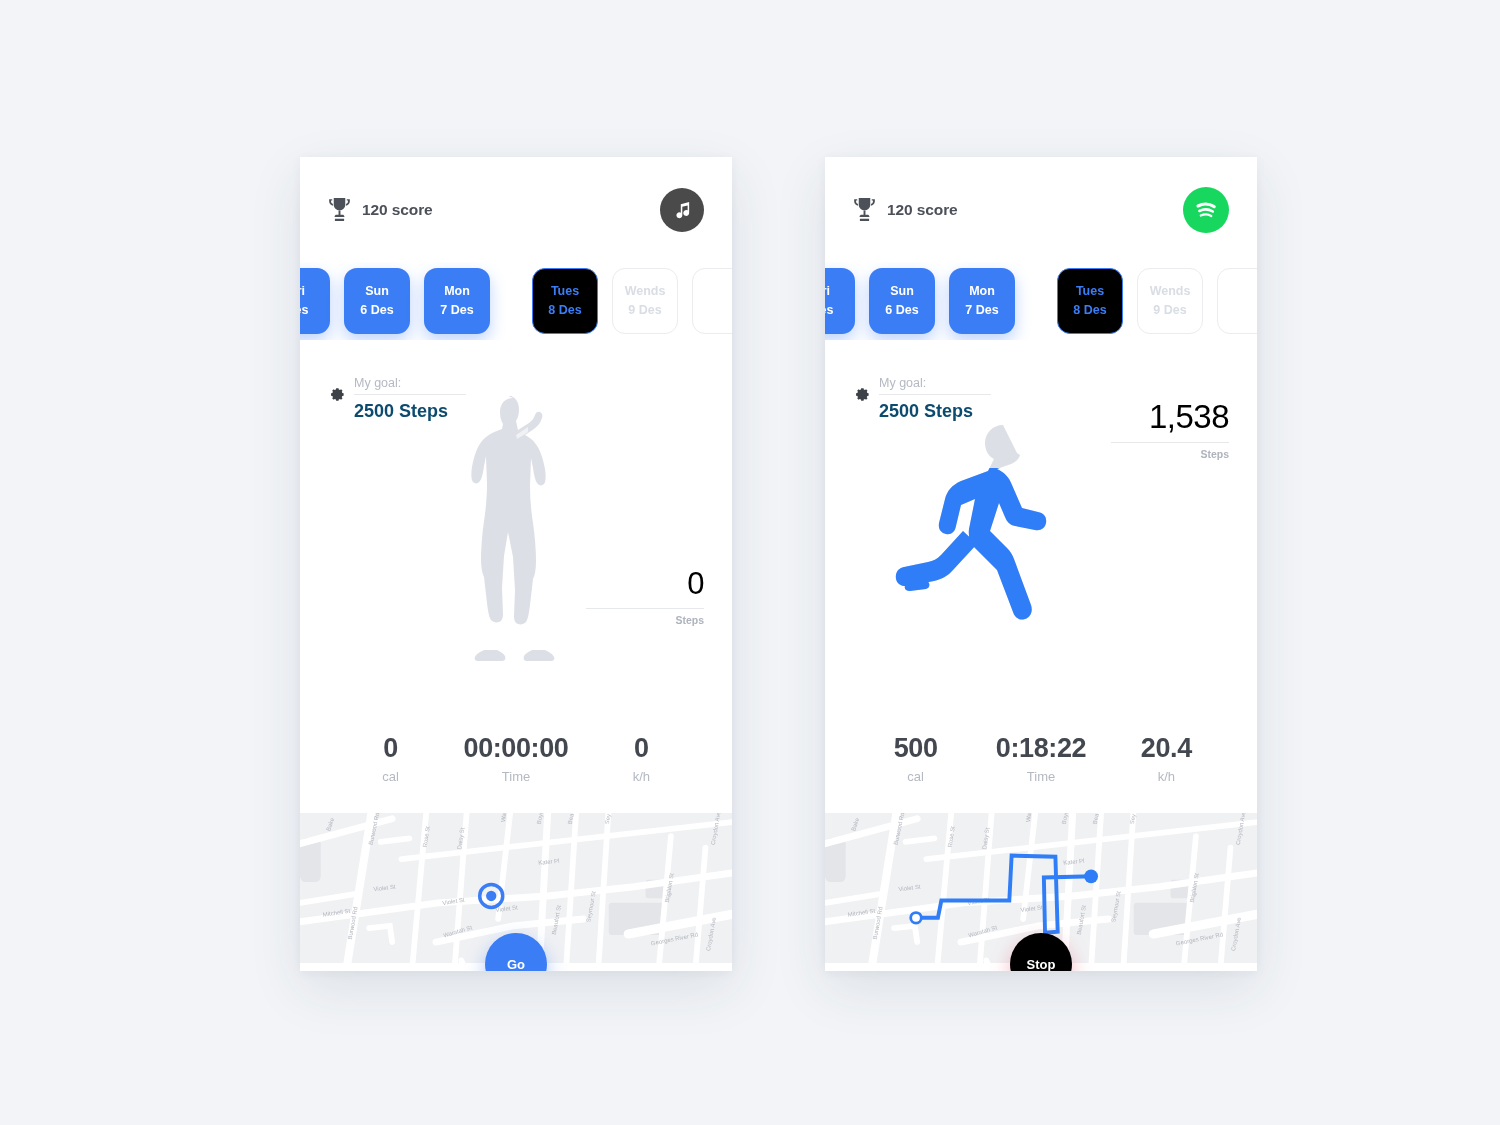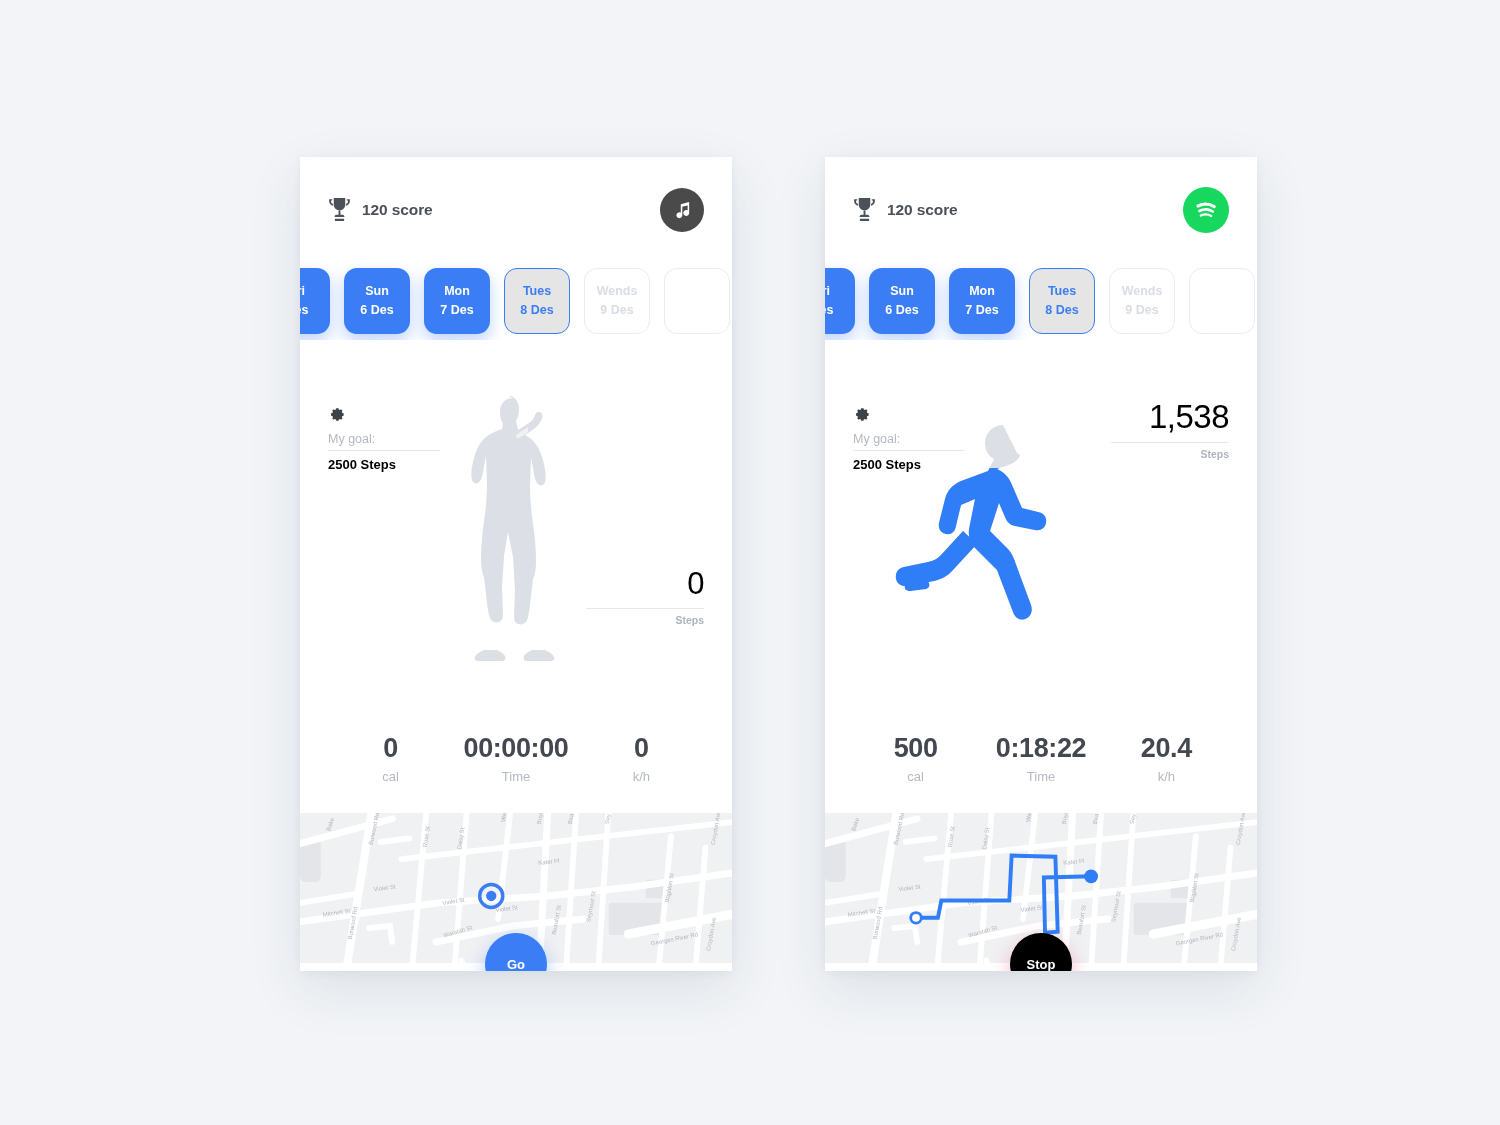--- a/index.html
+++ b/index.html
@@ -92,58 +92,58 @@
     cursor: pointer;
     border: 1.6px solid transparent;
   }
   .day-chip .dow, .day-chip .dom { display: block; white-space: nowrap; }
   .chip-filled {
     background: #3b7df5;
     color: #ffffff;
     box-shadow: 0 7px 16px rgba(59,125,245,0.33);
   }
   .chip-outline {
-    background: #e5e5e5;
+    background: #000000;
     color: #3b7df5;
     border-color: #3b7df5;
+    margin-left: 28px;
   }
   .chip-muted {
     background: #ffffff;
     color: #d9dde4;
     border-color: #ececef;
   }
 
   
   .body-area {
     position: relative;
     height: 395px;
   }
   .goal-block {
     position: absolute;
-    top: 56px;
+    top: 36px;
     left: 28px;
     display: flex;
     align-items: flex-start;
     gap: 9px;
-    flex-direction: column;
   }
   .gear-icon { width: 17px; height: 17px; margin-top: 10px; display:block; }
   .goal-texts { display: flex; flex-direction: column; }
   .goal-label {
     font-size: 12.5px;
     color: #b4b9c2;
     font-weight: normal;
     padding-bottom: 4px;
     border-bottom: 1px solid #e6e8ec;
     width: 112px;
   }
   .goal-value {
-    font-size: 13px;
+    font-size: 18px;
     font-weight: bold;
-    color: #000000;
+    color: #0c4a6e;
     padding-top: 6px;
   }
 
   
   .figure-wrap {
     position: absolute;
     top: 24px;
     left: 0;
     width: 100%;
     height: 300px;

